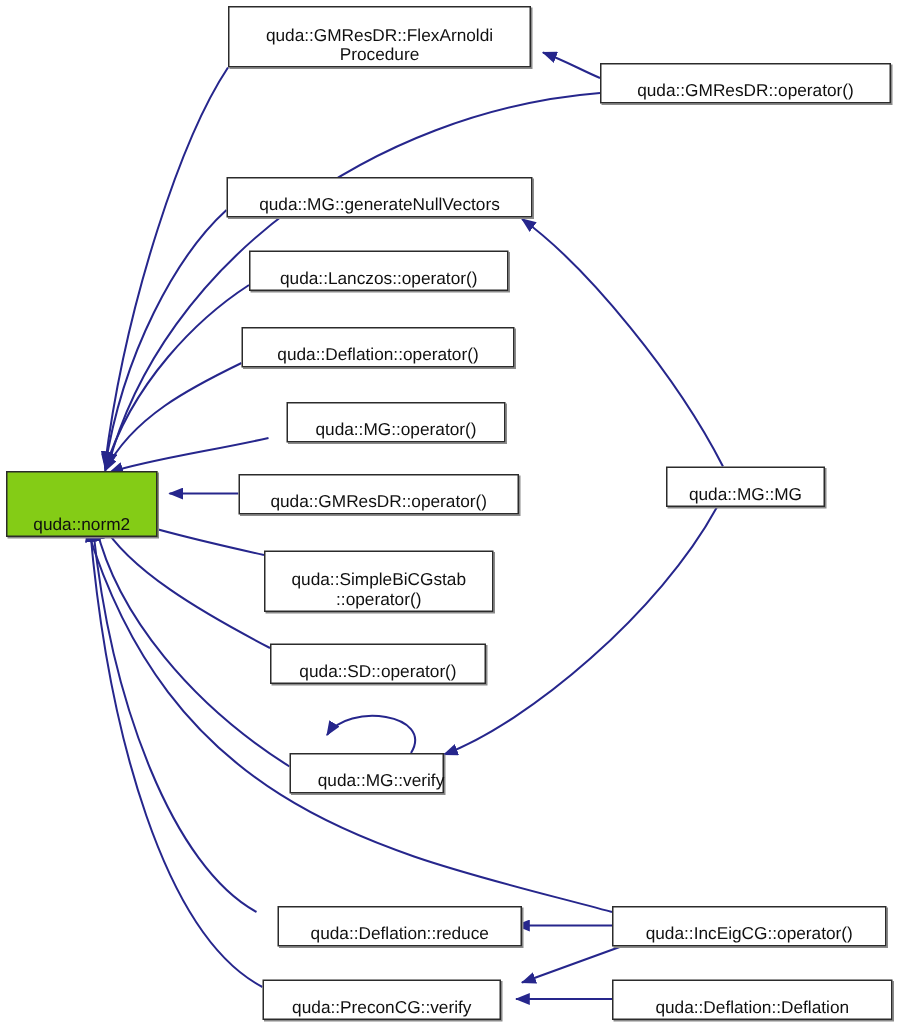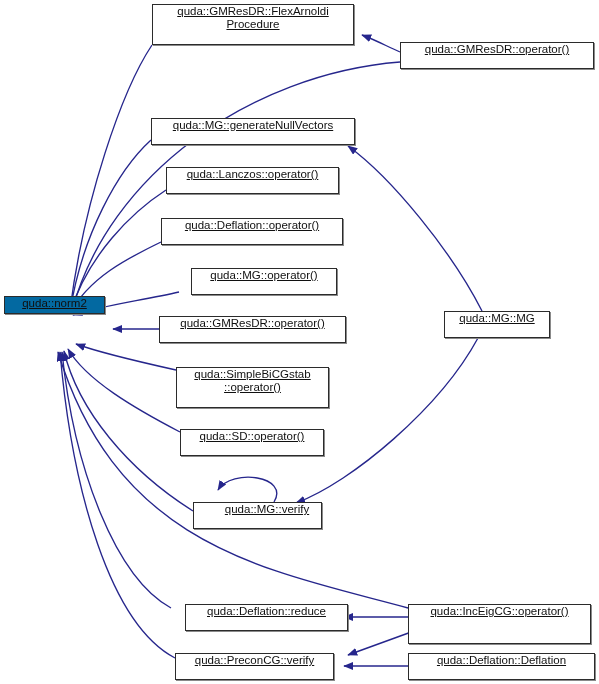--- a/index.html
+++ b/index.html
@@ -31,26 +31,25 @@
   .node {
     position: absolute;
     box-sizing: border-box;
     border: 1px solid #2b2b2b;
     background: #ffffff;
     color: #101010;
     font-size: 11.5px;
     line-height: 13px;
     text-align: center;
     display: flex;
-    align-items: flex-start;
+    align-items: flex-end;
     justify-content: center;
     white-space: pre-line;
     box-shadow: 1px 1px 0 0 #8a8a8a;
     cursor: default;
-    text-decoration: underline;
   }
   .node.current {
     background: #bfbfbf;
     border: 1px solid #2b2b2b;
   }
   .node span {
     display: block;
     padding: 0 5px;
   }
 </style>
@@ -102,21 +101,21 @@
       <path d="M414,631 L348,655"></path>
 
       <path d="M171,608 C116,578 74,470 62,352"></path>
 
       <path d="M175,658 C110,624 72,490 60,352"></path>
 
       <path d="M408,666 L344,666"></path>
     </g>
   </svg>
 
-  <div class="node current" style="left: 4px; top: 296px; width: 101px; height: 18px; background: #0369a1;">
+  <div class="node current" style="left: 4px; top: 314px; width: 101px; height: 44px; background: #84cc16;">
     <span>quda::norm2</span>
   </div>
   <div class="node" style="left: 152px; top: 4px; width: 202px; height: 41px;">
     <span>quda::GMResDR::FlexArnoldi
 Procedure</span>
   </div>
   <div class="node" style="left: 400px; top: 42px; width: 194px; height: 27px;">
     <span>quda::GMResDR::operator()</span>
   </div>
   <div class="node" style="left: 151px; top: 118px; width: 204px; height: 27px;">
@@ -134,30 +133,30 @@
   <div class="node" style="left: 159px; top: 316px; width: 187px; height: 27px;">
     <span>quda::GMResDR::operator()</span>
   </div>
   <div class="node" style="left: 176px; top: 367px; width: 153px; height: 41px;">
     <span>quda::SimpleBiCGstab
 ::operator()</span>
   </div>
   <div class="node" style="left: 180px; top: 429px; width: 144px; height: 27px;">
     <span>quda::SD::operator()</span>
   </div>
-  <div class="node" style="left: 193px; top: 502px; width: 129px; height: 27px; padding-left: 19px;">
+  <div class="node" style="left: 193px; top: 502px; width: 103px; height: 27px; padding-left: 19px;">
     <span>quda::MG::verify</span>
   </div>
   <div class="node" style="left: 444px; top: 311px; width: 106px; height: 27px;">
     <span>quda::MG::MG</span>
   </div>
   <div class="node" style="left: 185px; top: 604px; width: 163px; height: 27px;">
     <span>quda::Deflation::reduce</span>
   </div>
-  <div class="node" style="left: 408px; top: 604px; width: 183px; height: 40px;">
+  <div class="node" style="left: 408px; top: 604px; width: 183px; height: 27px;">
     <span>quda::IncEigCG::operator()</span>
   </div>
   <div class="node" style="left: 175px; top: 653px; width: 159px; height: 27px;">
     <span>quda::PreconCG::verify</span>
   </div>
   <div class="node" style="left: 408px; top: 653px; width: 187px; height: 27px;">
     <span>quda::Deflation::Deflation</span>
   </div>
 
 </div>

